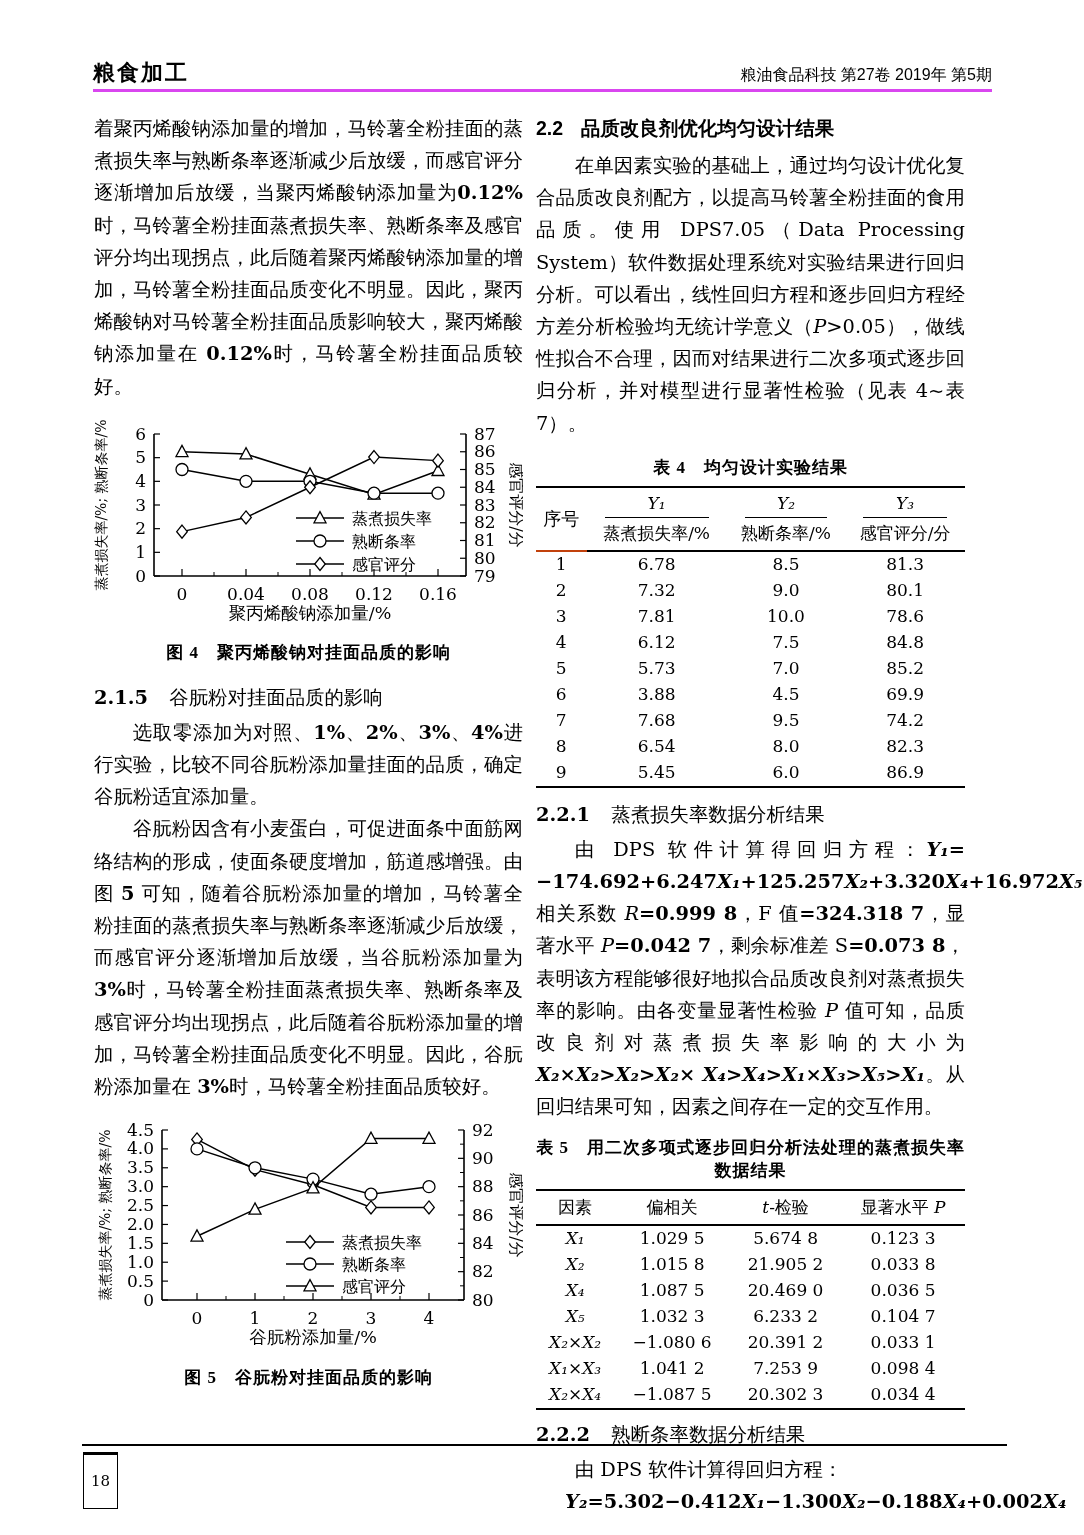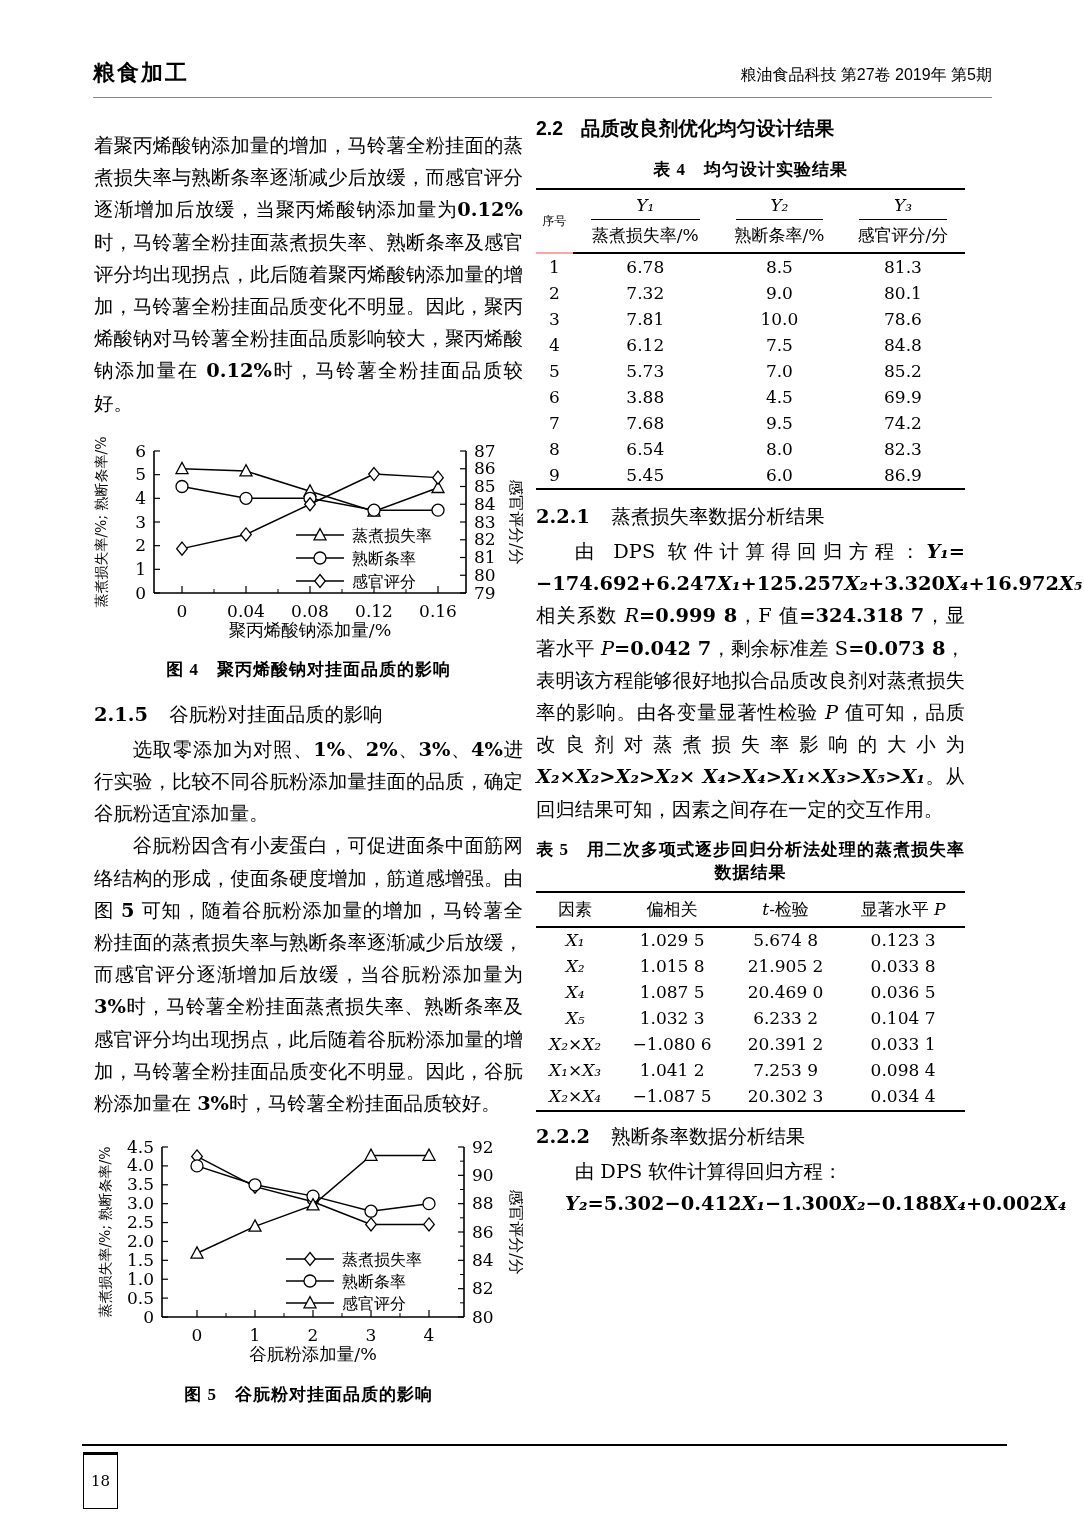--- a/index.html
+++ b/index.html
@@ -1,40 +1,40 @@
 <!DOCTYPE html>
 <html><head>
 <meta charset="utf-8">
 <style>
   html,body{margin:0;padding:0;background:#fff;}
   .page{position:relative;width:1084px;height:1535px;background:#ffffff;color:#000;
         font-family:"DejaVu Serif","Liberation Serif",serif;overflow:hidden;}
   .header{position:absolute;left:93px;right:92px;top:58px;display:flex;justify-content:space-between;
-          align-items:flex-end;padding-bottom:9px;border-bottom:1px solid #d946ef;}
+          align-items:flex-end;padding-bottom:1px;border-bottom:3px solid #d946ef;}
   .header-left{font-family:"Liberation Sans","DejaVu Sans",sans-serif;font-weight:bold;font-size:22px;letter-spacing:2px;}
   .header-right{font-family:"Liberation Sans","DejaVu Sans",sans-serif;font-size:16px;padding-bottom:2px;}
-  .col-left{position:absolute;left:94px;top:124px;width:429px;}
+  .col-left{position:absolute;left:94px;top:107px;width:429px;}
   .col-right{position:absolute;left:536px;top:107px;width:429px;}
   p.body{font-size:19.4px;line-height:32.2px;text-align:justify;margin:0;text-indent:2em;}
   p.noindent{text-indent:0;}
   .b{font-weight:bold;}
   .i{font-style:italic;}
   h2.sec{font-family:"Liberation Sans","DejaVu Sans",sans-serif;font-size:19.5px;font-weight:bold;margin:8px 0 8px 0;}
   h2.sec .h-num{margin-right:0.9em;}
   h3.sec{font-size:19.4px;font-weight:normal;margin:20px 0 6px 0;}
   h3.sec .h-num{font-weight:bold;margin-right:1.1em;}
   figure{margin:0;text-align:center;}
   .fig-caption,.table-caption{font-family:Liberation Serif, serif;font-weight:bold;
         font-size:17px;text-align:center;letter-spacing:1px;}
   .fig-caption{margin-top:14px;}
   .table-caption{margin:16px 0 7px 0;}
   table.tbl{width:100%;border-collapse:collapse;font-size:17px;
         border-top:2.5px solid #000;border-bottom:2.5px solid #000;}
   table.tbl th,table.tbl td{font-weight:normal;text-align:center;padding:2px 2px;line-height:23px;}
-  .t4 th.corner{border-bottom:2px solid #fca5a5;font-size:12px;}
+  .t4 th.corner{border-bottom:2px solid #c2410c;font-size:18px;}
   .t4 th.grp{padding-top:4px;}
   .t4 th.grp .grp-line{display:block;margin:0 16px;padding-bottom:2px;border-bottom:1.5px solid #000;}
   .t4 th.sub{border-bottom:2px solid #000;padding-bottom:5px;}
   .t4 tbody td{height:26px;padding:0 2px;}
   .t5 thead th{border-bottom:2px solid #000;padding:5px 2px;}
   .t5 tbody td{height:26px;padding:0 2px;}
   .t5 td.factor{font-style:italic;}
   .var{font-style:italic;}
   svg text{font-family:"DejaVu Serif","Liberation Serif",serif;}
   .eq-intro{margin-top:2px;}
@@ -237,20 +237,21 @@
           <text x="248" y="181.5" text-anchor="start" font-size="16" fill="#000">感官评分</text>
         </svg>
       <div class="fig-caption">图 5　谷朊粉对挂面品质的影响</div>
     </figure>
   </div>
 
   <div class="col-right">
     <h2 class="sec">
       <span class="h-num">2.2</span><span>品质改良剂优化均匀设计结果</span>
     </h2>
+    <p class="body"><span>在单因素实验的基础上，通过均匀设计优化复合品质改良剂配方，以提高马铃薯全粉挂面的食用品质。使用 DPS7.05（Data Processing System）软件数据处理系统对实验结果进行回归分析。可以看出，线性回归方程和逐步回归方程经方差分析检验均无统计学意义（</span><span class="i">P</span><span>&gt;0.05），做线性拟合不合理，因而对结果进行二次多项式逐步回归分析，并对模型进行显著性检验（见表 4~表 7）。</span></p>
 
     <div class="table-caption">表 4　均匀设计实验结果</div>
     <table class="tbl t4">
       <thead id="t4-head">
           <tr>
             <th class="corner" rowspan="2">序号</th>
             <th class="grp">
               <span class="grp-line"><span class="var">Y₁</span></span>
             </th>
             <th class="grp">

